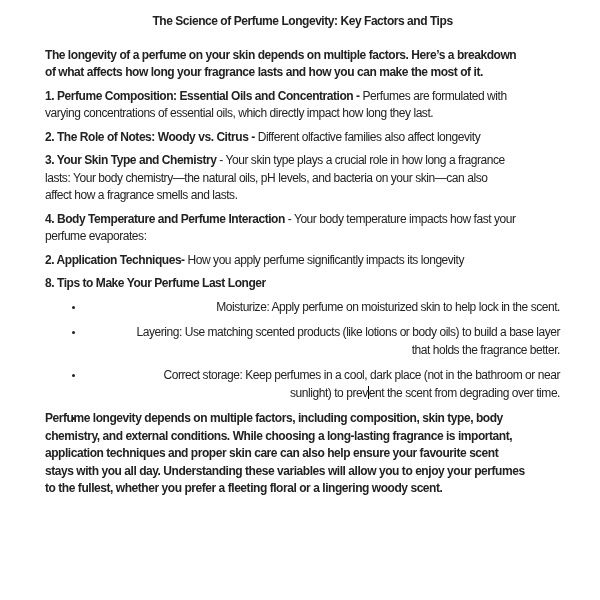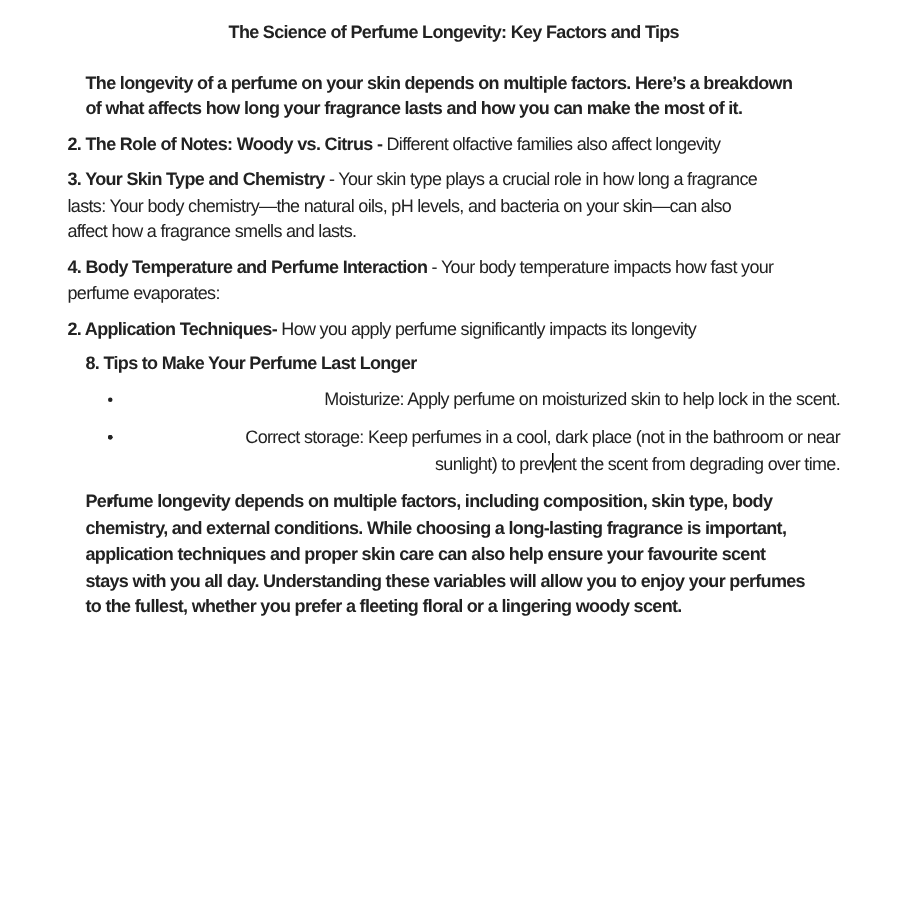--- a/index.html
+++ b/index.html
@@ -28,21 +28,20 @@
     text-align: center;
     margin: 0 0 16px 0;
     white-space: pre;
   }
   .para {
     margin: 0 0 6px 0;
     white-space: pre;
   }
   .bold {
     font-weight: 700;
-    margin-left: 12px;
   }
   .lead {
     font-weight: 700;
   }
   .tips-list {
     list-style: none;
     margin: 4px 0 0 0;
     padding: 0 0 0 45px;
     text-align: right;
   }
@@ -74,38 +73,41 @@
 </head>
 <body>
 
 <div class="doc">
 
   <div class="doc-title">The Science of Perfume Longevity: Key Factors and Tips</div>
 
   <p class="para bold">The longevity of a perfume on your skin depends on multiple factors. Here’s a breakdown
 of what affects how long your fragrance lasts and how you can make the most of it.</p>
 
+  <p class="para"><span class="lead">1. Perfume Composition: Essential Oils and Concentration - </span><span>Perfumes are formulated with
+varying concentrations of essential oils, which directly impact how long they last.</span></p>
 
   <p class="para"><span class="lead">2. The Role of Notes: Woody vs. Citrus - </span><span>Different olfactive families also affect longevity</span></p>
 
   <p class="para"><span class="lead">3. Your Skin Type and Chemistry</span><span> - Your skin type plays a crucial role in how long a fragrance
 lasts: Your body chemistry—the natural oils, pH levels, and bacteria on your skin—can also
 affect how a fragrance smells and lasts.</span></p>
 
   <p class="para"><span class="lead">4. Body Temperature and Perfume Interaction</span><span> - Your body temperature impacts how fast your
 perfume evaporates:</span></p>
 
   <p class="para"><span class="lead">2. Application Techniques-</span><span> How you apply perfume significantly impacts its longevity</span></p>
 
 
   <p class="para bold">8. Tips to Make Your Perfume Last Longer</p>
 
   <ul class="tips-list">
     <li class="tip-item"><span class="bullet-dot"></span><span>Moisturize: Apply perfume on moisturized skin to help lock in the scent.</span></li>
-    <li class="tip-item"><span class="bullet-dot"></span></li>
+    <li class="tip-item"><span class="bullet-dot"></span><span>Layering: Use matching scented products (like lotions or body oils) to build a base layer
+that holds the fragrance better.</span></li>
     <li class="tip-item"><span class="bullet-dot"></span><span>Correct storage: Keep perfumes in a cool, dark place (not in the bathroom or near
 sunlight) to prev</span><span class="caret"></span><span>ent the scent from degrading over time.</span></li>
     <li class="tip-item"><span class="bullet-dot"></span></li>
   </ul>
 
   <p class="para bold">Perfume longevity depends on multiple factors, including composition, skin type, body
 chemistry, and external conditions. While choosing a long-lasting fragrance is important,
 application techniques and proper skin care can also help ensure your favourite scent
 stays with you all day. Understanding these variables will allow you to enjoy your perfumes
 to the fullest, whether you prefer a fleeting floral or a lingering woody scent.</p>

